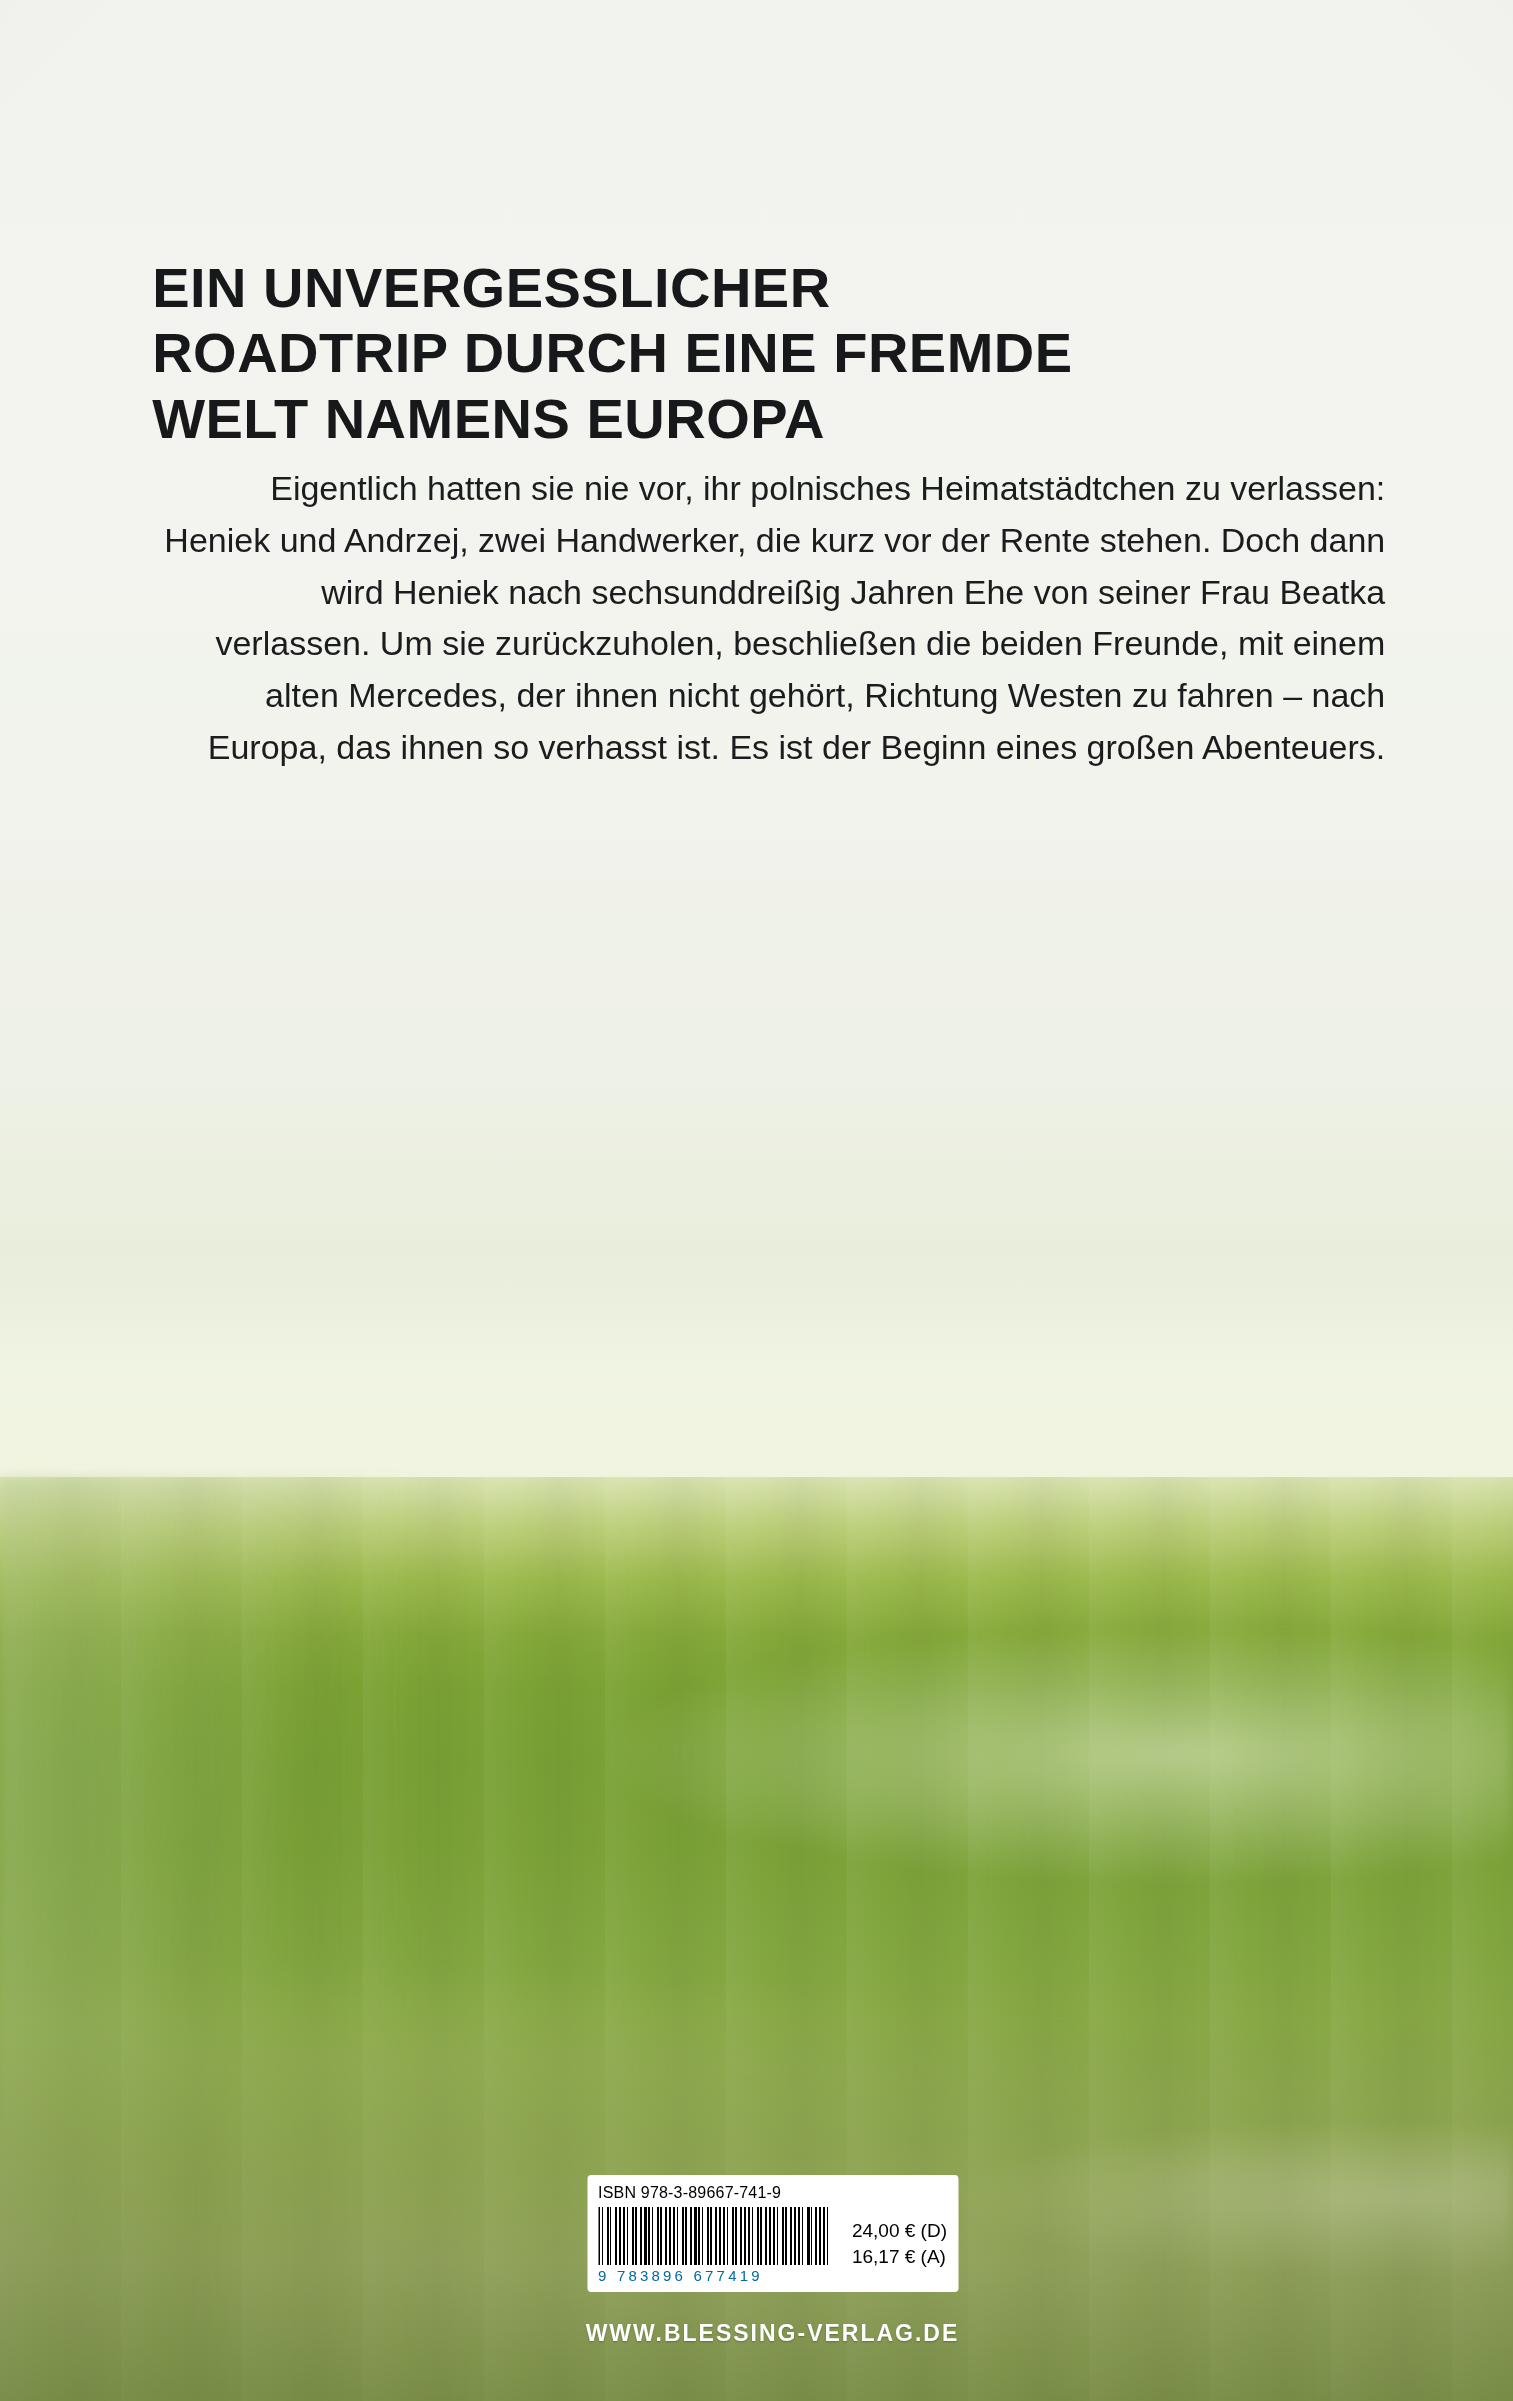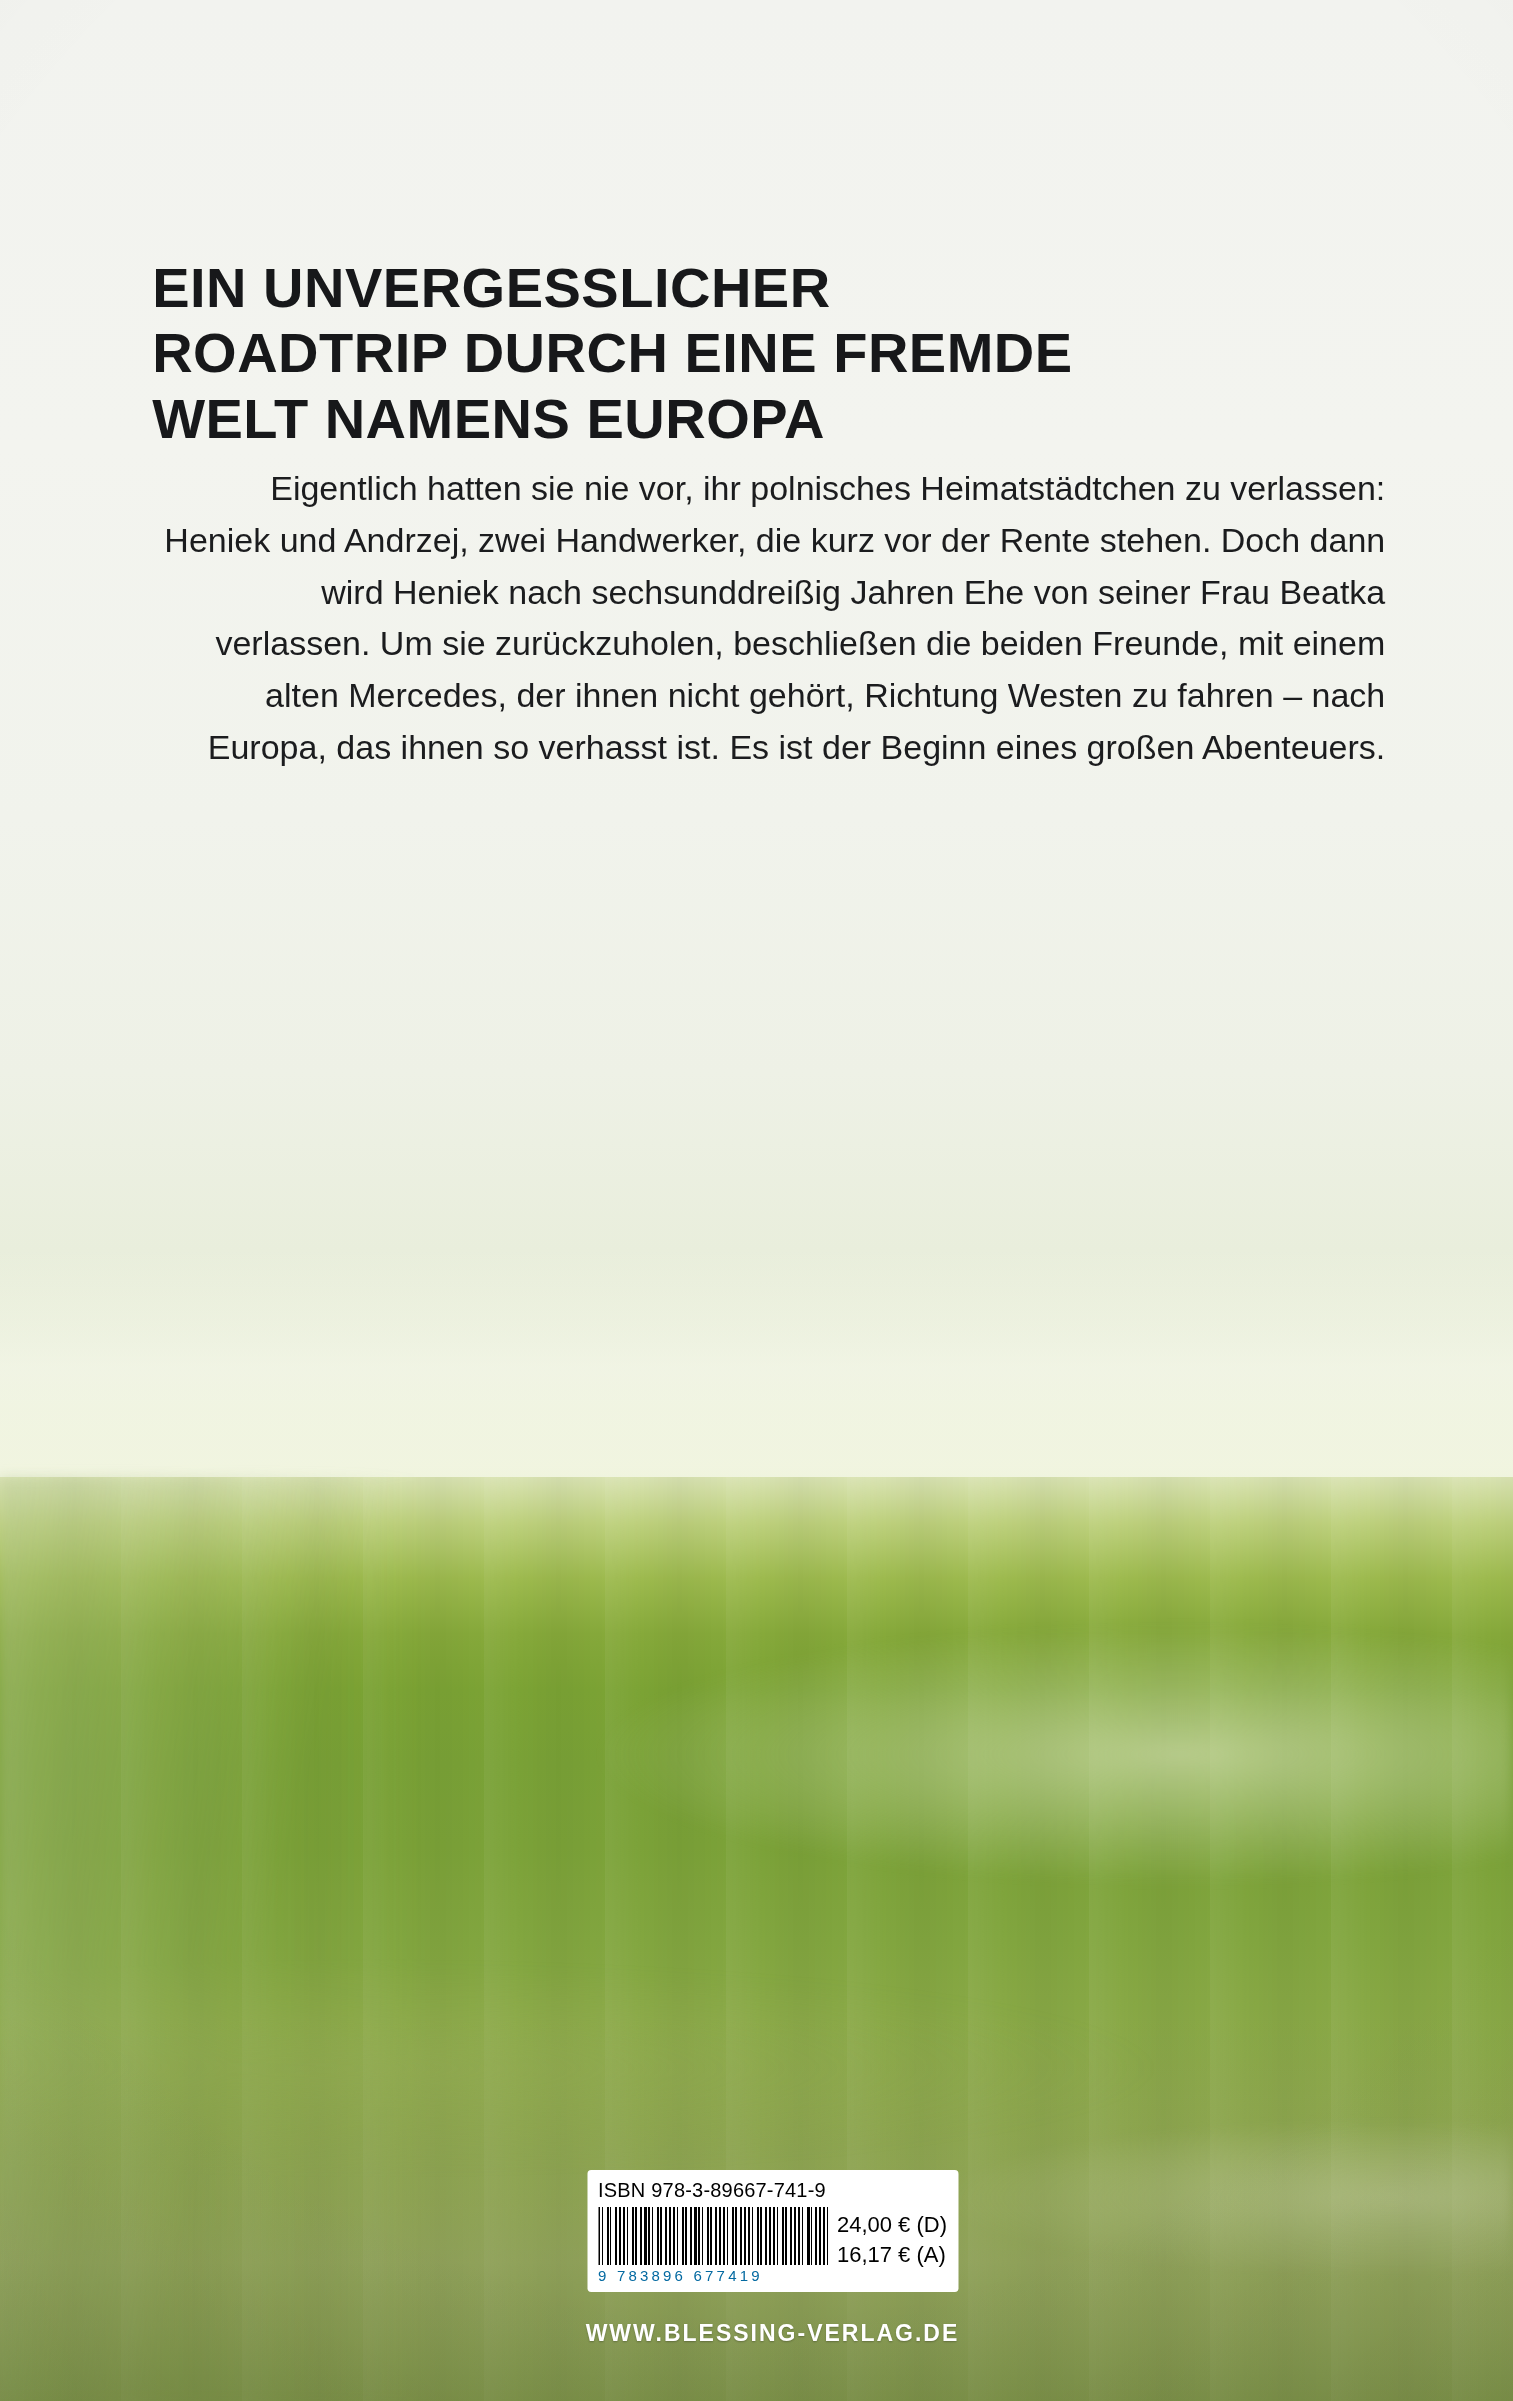--- a/index.html
+++ b/index.html
@@ -149,21 +149,21 @@
     left: 50%;
     transform: translateX(-50%);
     bottom: 4.55%;
     width: 371px;
     background: #ffffff;
     border-radius: 3.7px;
     padding: 9.3px 11px 7.4px 11px;
     box-sizing: border-box;
   }
   .isbn-top {
-    font-size: 20px;
+    font-size: 16px;
     color: #000;
     letter-spacing: 0.2px;
     margin-bottom: 5.6px;
     font-family: "Liberation Sans", sans-serif;
   }
   .isbn-row {
     display: flex;
     align-items: flex-end;
     justify-content: space-between;
   }
@@ -181,21 +181,21 @@
   }
   .barcode-digits {
     font-size: 15px;
     letter-spacing: 3.2px;
     color: #0369a1;
     margin-top: 1.9px;
     font-family: "Liberation Sans", sans-serif;
   }
   .prices {
     text-align: left;
-    font-size: 22px;
+    font-size: 19px;
     line-height: 1.35;
     color: #000;
     padding-bottom: 15px;
   }
   .prices div { white-space: nowrap; }
 
   .publisher-url {
     position: absolute;
     left: 50%;
     transform: translateX(-50%);

